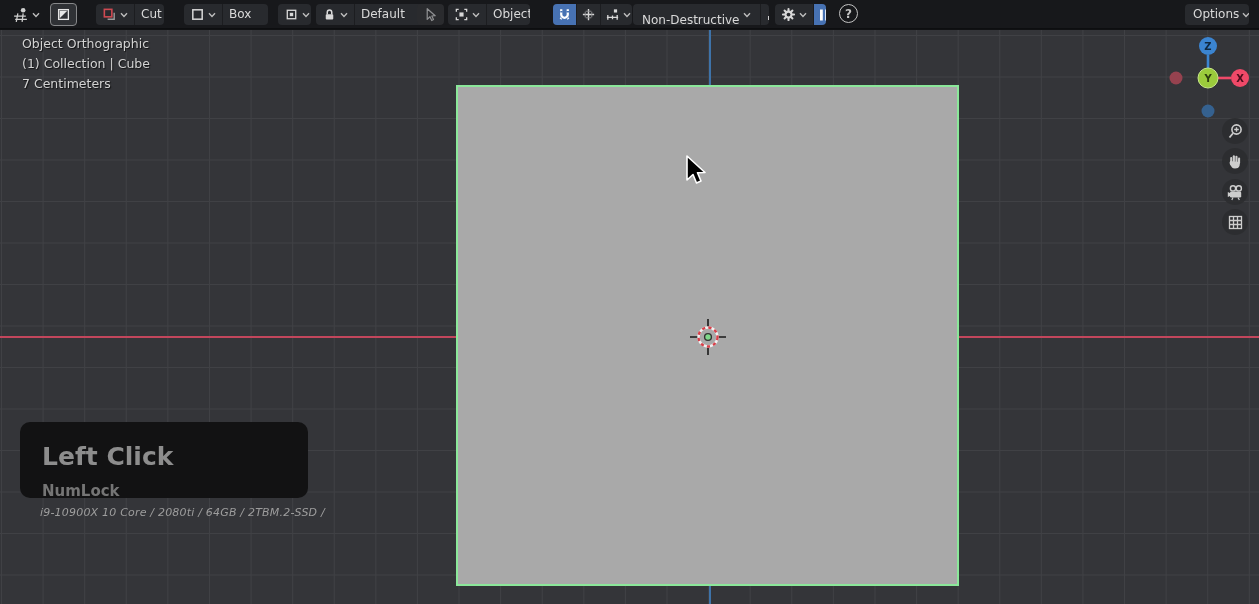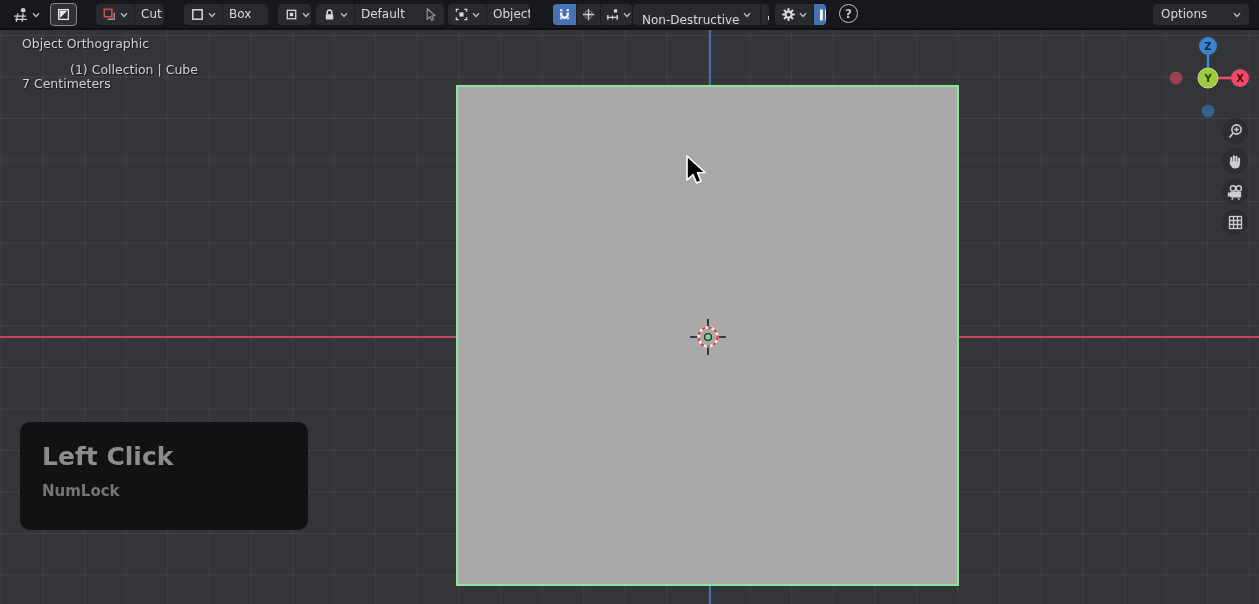--- a/index.html
+++ b/index.html
@@ -39,21 +39,21 @@
 
   
   #gizmo { position:absolute; left:1159px; top:2px; }
   .navbtn { position:absolute; left:1222px; width:26px; height:26px; border-radius:50%;
             background:rgba(43,44,47,.88); display:flex; align-items:center; justify-content:center; }
   #help-btn { position:absolute; left:839px; top:4px; width:19px; height:19px; border-radius:50%;
               border:1.6px solid #c3c3c3; color:#c3c3c3; font-size:12px; font-weight:bold;
               display:flex; align-items:center; justify-content:center; background:transparent; }
 
   
-  #screencast { position:absolute; left:20px; top:422px; width:288px; height:108px;
+  #screencast { position:absolute; left:20px; top:422px; width:288px; height:76px;
                 background:rgba(17,17,18,.96); border-radius:10px; }
   #sc-key { position:absolute; left:22px; top:20px; font-size:25px; font-weight:bold; color:#8d8d8d; }
   #sc-mod { position:absolute; left:22px; top:60px; font-size:15px; font-weight:bold; color:#757575; }
   #sc-hw  { position:absolute; left:20px; top:84px; font-size:11px; font-style:italic; color:#9d9d9d;
             letter-spacing:.2px; white-space:nowrap; }
 
   #mouse-cursor { position:absolute; left:685px; top:155px; z-index:60; }
   #cursor3d { position:absolute; left:690px; top:289px; }
 </style>
 </head>
@@ -220,21 +220,21 @@
           <rect x="1" y="0.5" width="2.8" height="11" fill="#ffffff"></rect>
           <rect x="6.2" y="0.5" width="2.8" height="11" fill="#ffffff"></rect>
         </svg>
       </div>
     </div>
 
     <div id="help-btn">
       <span>?</span>
     </div>
 
-    <div class="tb-group" style="right:10px; width:96px;">
+    <div class="tb-group" style="right:10px; width:64px;">
       <div class="tb-seg" style="flex:1; padding:0 8px;">
         <span class="tb-text" style="flex:1;">Options</span>
         <svg class="chev" width="8" height="6" viewBox="0 0 8 6">
             <path d="M1 1.2 L4 4.4 L7 1.2" stroke="#bdbdbd" stroke-width="1.4" fill="none"></path>
           </svg>
       </div>
     </div>
   </div>
 
   <div id="viewport">
@@ -245,21 +245,21 @@
     <div id="cube"></div>
 
     <svg id="cursor3d" width="36" height="36" viewBox="0 0 36 36">
       <path d="M0 18 H8 M28 18 H36 M18 0 V8 M18 28 V36" stroke="#1a1a1a" stroke-width="1.6"></path>
       <circle cx="18" cy="18" r="9.5" fill="none" stroke="#f0f0f0" stroke-width="2.4"></circle>
       <circle cx="18" cy="18" r="9.5" fill="none" stroke="#d8404a" stroke-width="2.4" stroke-dasharray="3.2 3.2"></circle>
       <circle cx="18" cy="18" r="3.4" fill="#7fd98b" stroke="#333333" stroke-width="1.4"></circle>
     </svg>
 
     <div class="vp-label" style="top:6px;">Object Orthographic</div>
-    <div class="vp-label" style="top:32px;margin-left:48px;">(1) Collection | Cube</div>
+    <div class="vp-label" style="top:26px;">(1) Collection | Cube</div>
     <div class="vp-label" style="top:46px;">7 Centimeters</div>
 
     <svg id="gizmo" width="100" height="92" viewBox="0 0 100 92">
       <line x1="49" y1="23" x2="49" y2="36" stroke="#3b84d0" stroke-width="2.6"></line>
       <line x1="59" y1="46" x2="72" y2="46" stroke="#ef4968" stroke-width="2.6"></line>
       <circle cx="17" cy="46" r="6.5" fill="#96424f"></circle>
       <circle cx="49" cy="79" r="6.5" fill="#35618f"></circle>
       <g>
         <circle cx="49" cy="14" r="9" fill="#3b84d0"></circle>
         <text x="49" y="18" text-anchor="middle" font-size="10" font-weight="bold" fill="#10283f">Z</text>
@@ -305,19 +305,20 @@
   <div class="navbtn" style="top:209px;">
     <svg width="15" height="15" viewBox="0 0 15 15">
       <rect x="1.5" y="1.5" width="12" height="12" fill="none" stroke="#cdcdcd" stroke-width="1.3"></rect>
       <path d="M5.5 1.5 V13.5 M9.5 1.5 V13.5 M1.5 5.5 H13.5 M1.5 9.5 H13.5" stroke="#cdcdcd" stroke-width="1.3"></path>
     </svg>
   </div>
 
   <div id="screencast">
     <div id="sc-key">Left Click</div>
     <div id="sc-mod">NumLock</div>
+    <div id="sc-hw">i9-10900X 10 Core / 2080ti / 64GB / 2TBM.2-SSD /</div>
   </div>
 
   <svg id="mouse-cursor" width="22" height="34" viewBox="0 0 22 34">
     <path d="M2 1 L2 25 L8 19.5 L11.5 28 L16 26 L12.5 17.8 L20 17.5 Z" fill="#000000" stroke="#ffffff" stroke-width="1.6" stroke-linejoin="round"></path>
   </svg>
 
 </div>
 
 </body></html>

